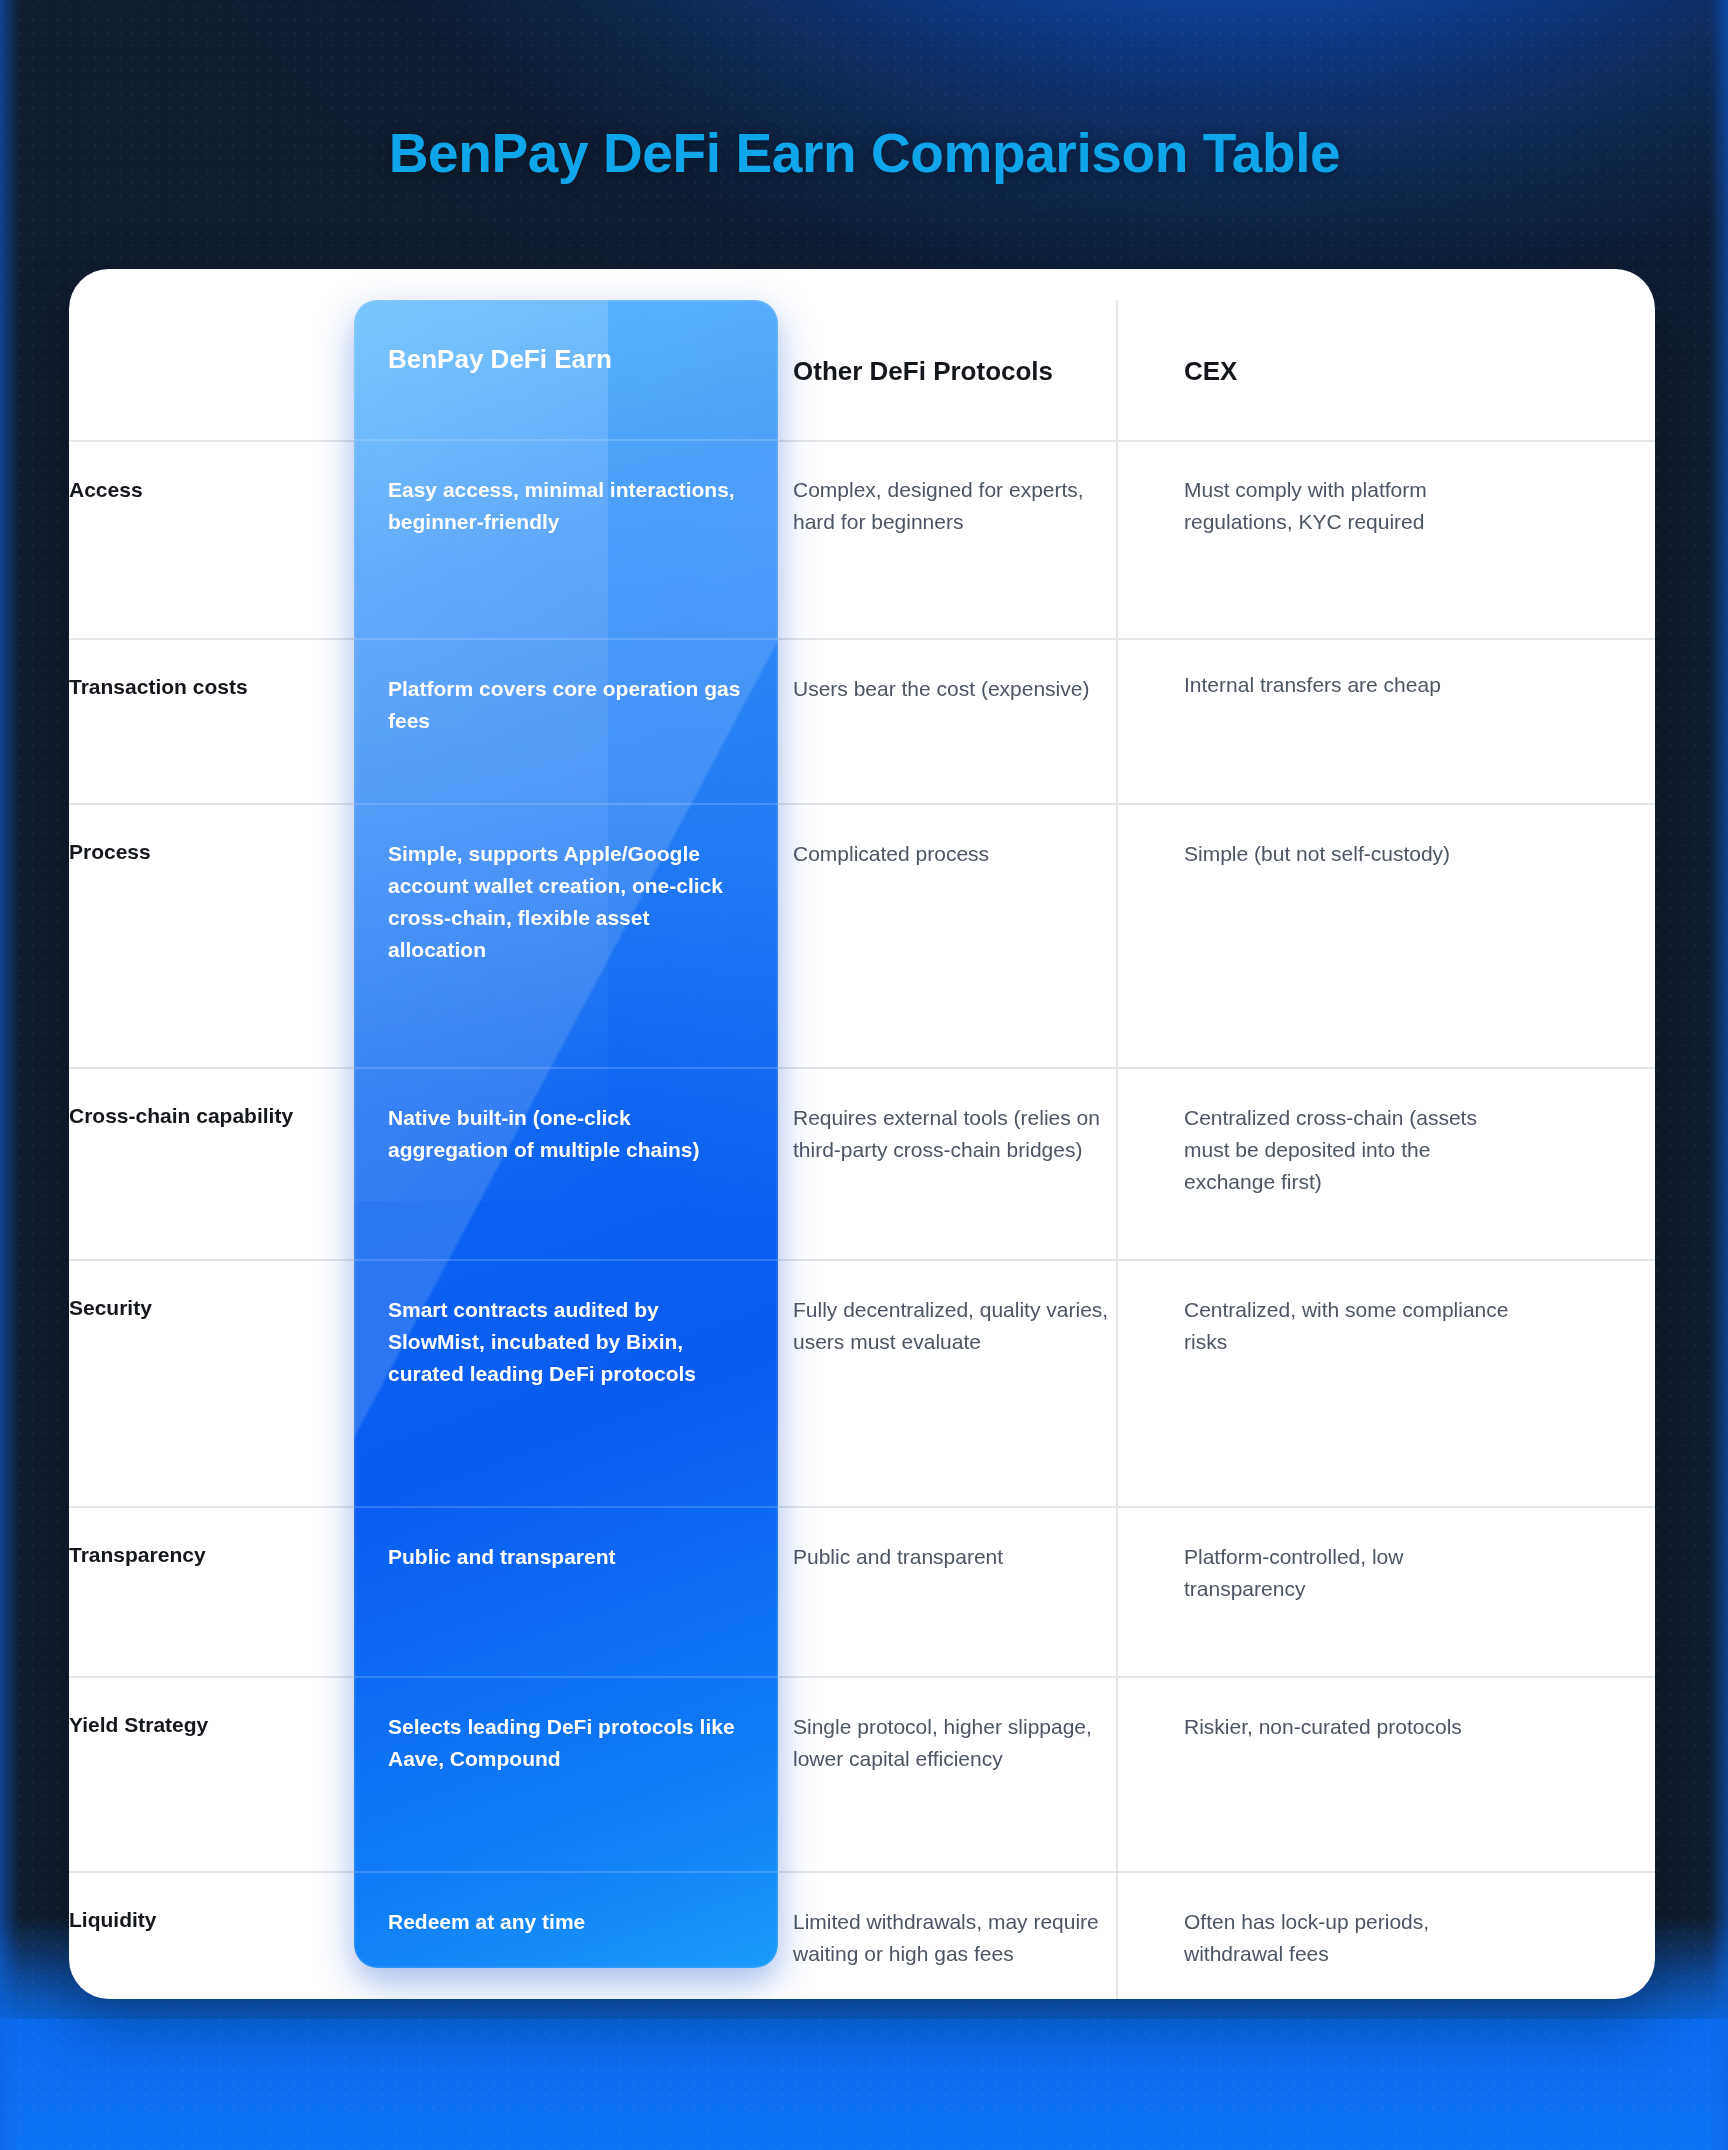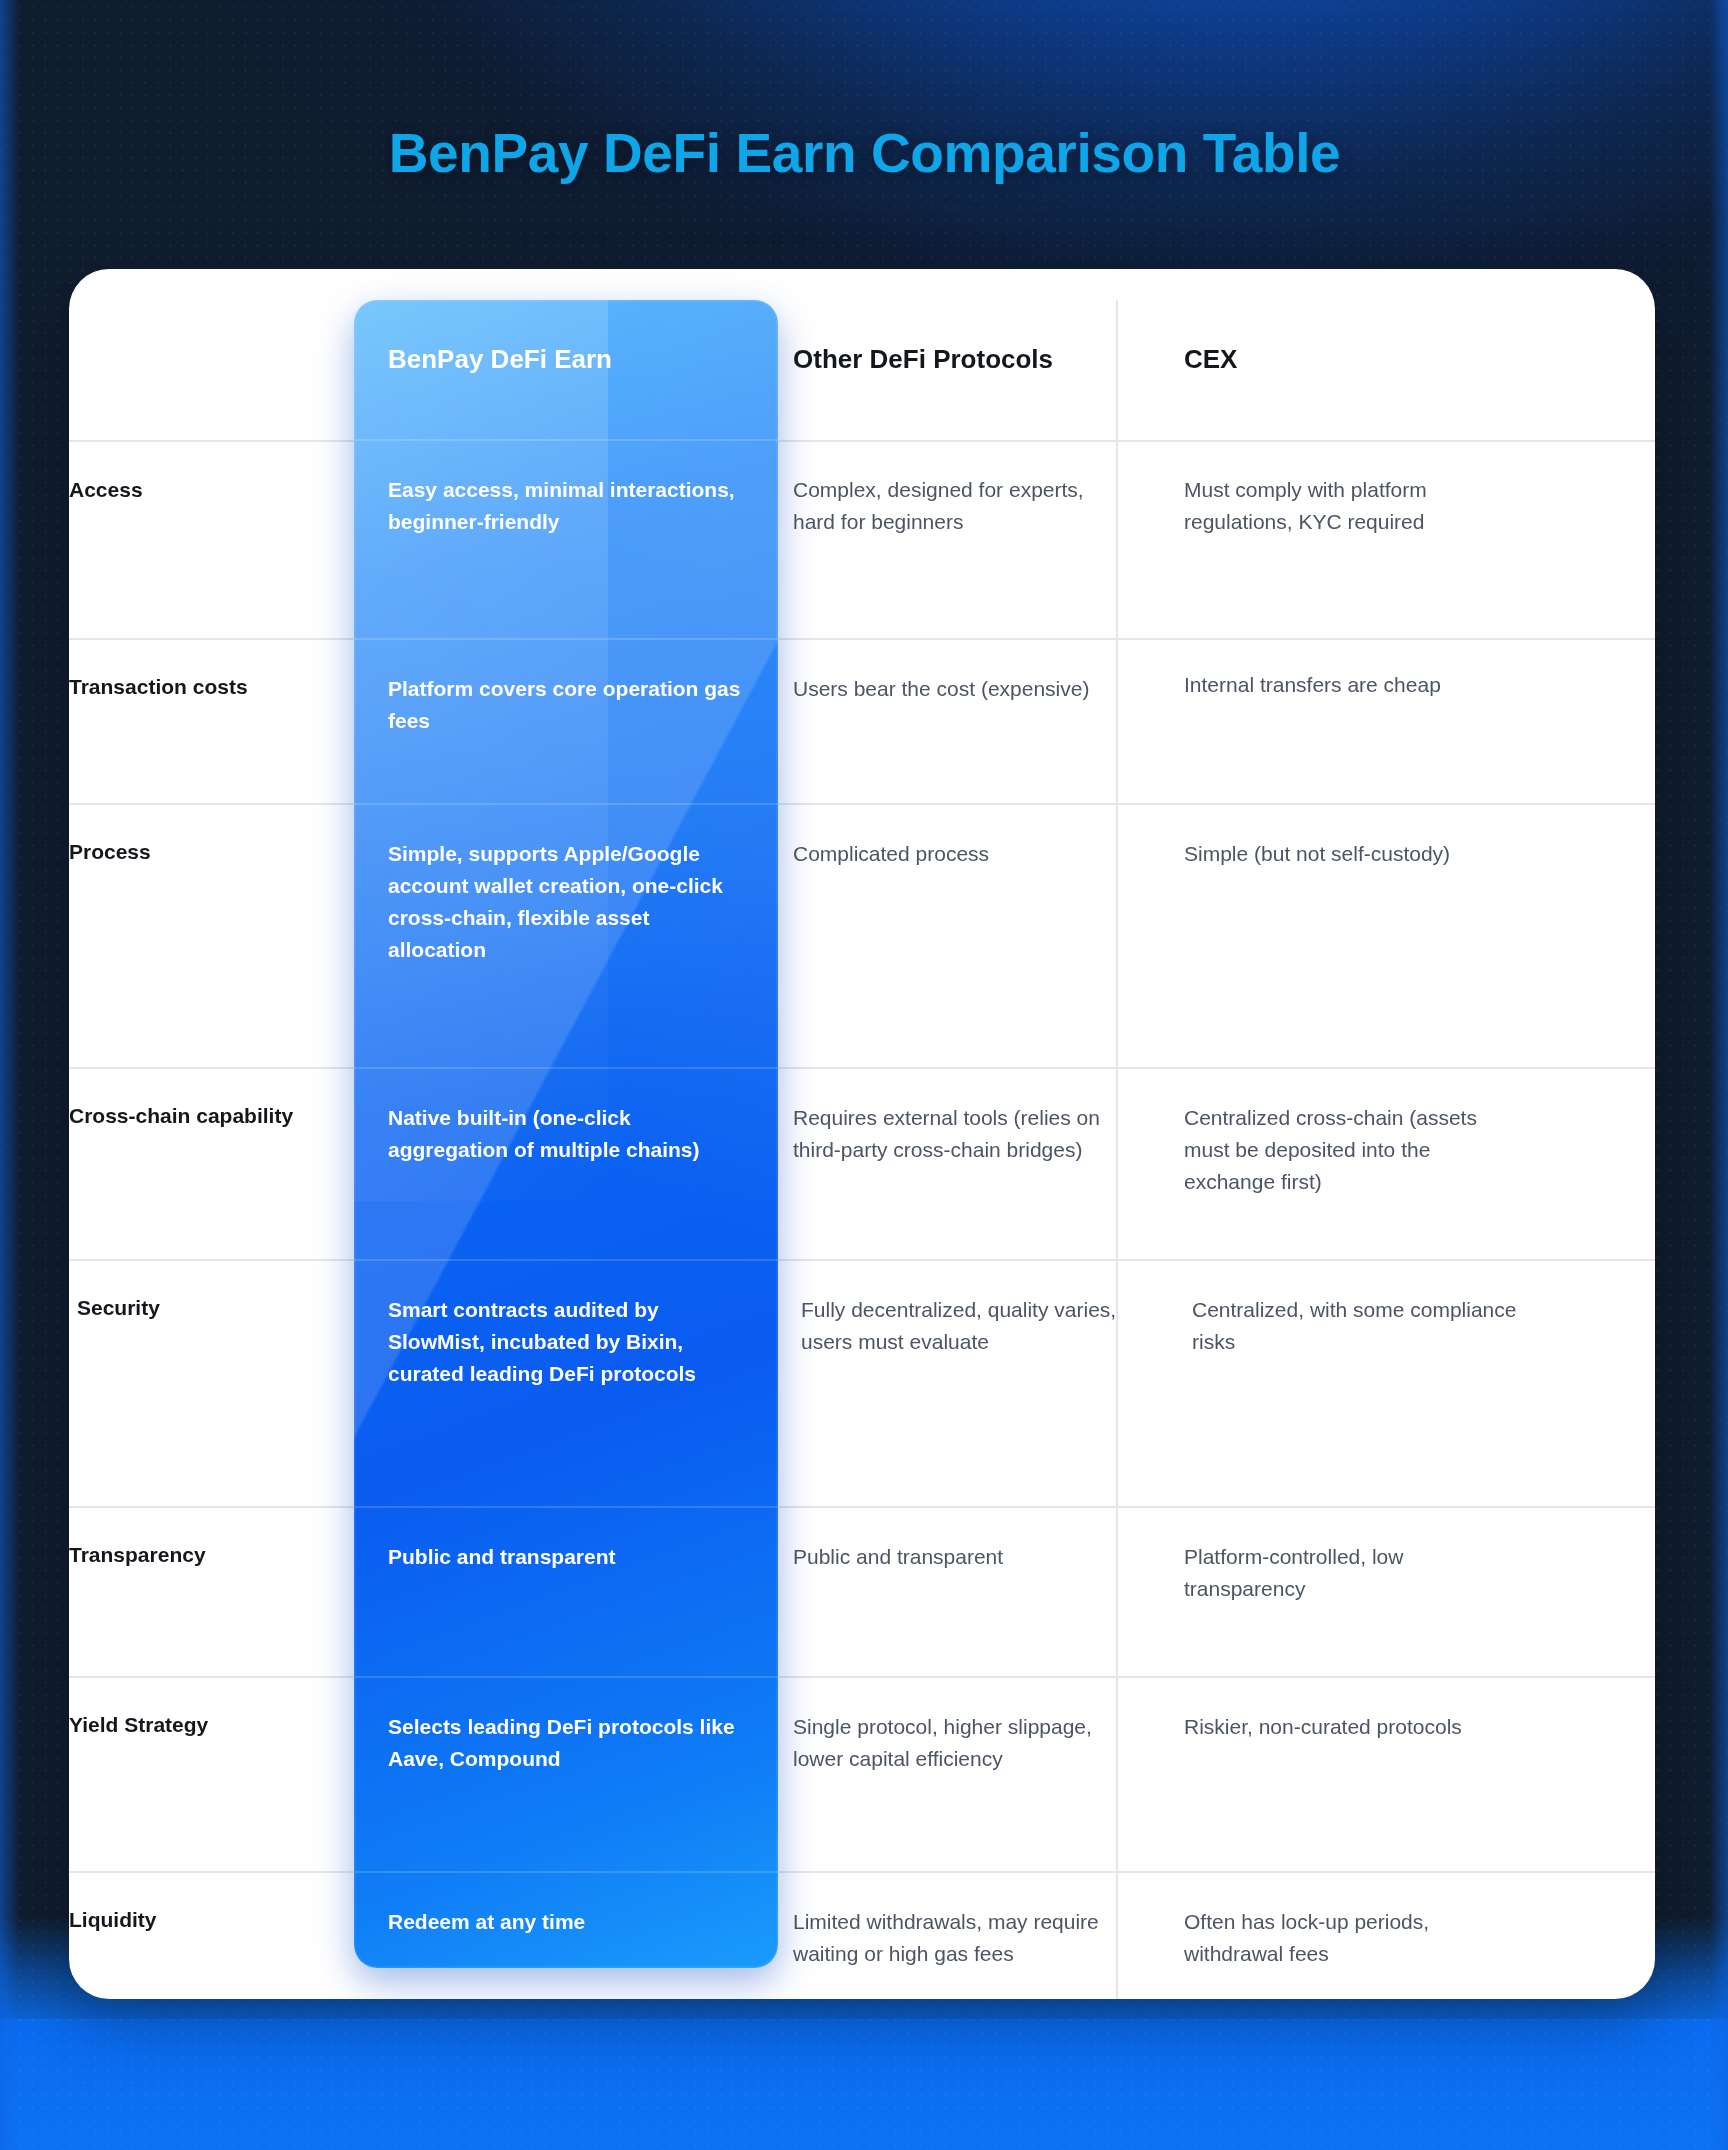--- a/index.html
+++ b/index.html
@@ -131,21 +131,21 @@
 <div id="bg-right-edge"></div>
 
 <h1 id="page-title">BenPay DeFi Earn Comparison Table</h1>
 
 <div id="table-card">
 
   <div id="vdiv"></div>
 
   <div id="grid">
 
-    <div class="row" style="top:0;height:195px;">
+    <div class="row" style="top:12px;height:195px;">
       <div class="cell c-other head-text" style="top:75px;">Other DeFi Protocols</div>
       <div class="cell c-cex head-text" style="top:75px;">CEX</div>
     </div>
     <div class="rowline" style="top:171px;"></div>
 
     <div class="row" style="top:171px;height:199px;">
       <div class="cell c-label label-text" style="top:36px;left:0;padding-left:0;">Access</div>
       <div class="cell c-other body-text" style="top:34px;">Complex, designed for experts, hard for beginners</div>
       <div class="cell c-cex body-text" style="top:34px;">Must comply with platform regulations, KYC required</div>
     </div>
@@ -165,21 +165,21 @@
     </div>
     <div class="rowline" style="top:798px;"></div>
 
     <div class="row" style="top:799px;height:192px;">
       <div class="cell c-label label-text" style="top:34px;">Cross-chain capability</div>
       <div class="cell c-other body-text" style="top:34px;">Requires external tools (relies on third-party cross-chain bridges)</div>
       <div class="cell c-cex body-text" style="top:34px;">Centralized cross-chain (assets must be deposited into the exchange first)</div>
     </div>
     <div class="rowline" style="top:990px;"></div>
 
-    <div class="row" style="top:991px;height:264px;margin-left:8px;">
+    <div class="row" style="top:991px;height:264px;">
       <div class="cell c-label label-text" style="top:34px;">Security</div>
       <div class="cell c-other body-text" style="top:34px;">Fully decentralized, quality varies, users must evaluate</div>
       <div class="cell c-cex body-text" style="top:34px;">Centralized, with some compliance risks</div>
     </div>
     <div class="rowline" style="top:1237px;"></div>
 
     <div class="row" style="top:1238px;height:170px;">
       <div class="cell c-label label-text" style="top:34px;">Transparency</div>
       <div class="cell c-other body-text" style="top:34px;">Public and transparent</div>
       <div class="cell c-cex body-text" style="top:34px;">Platform-controlled, low transparency</div>

